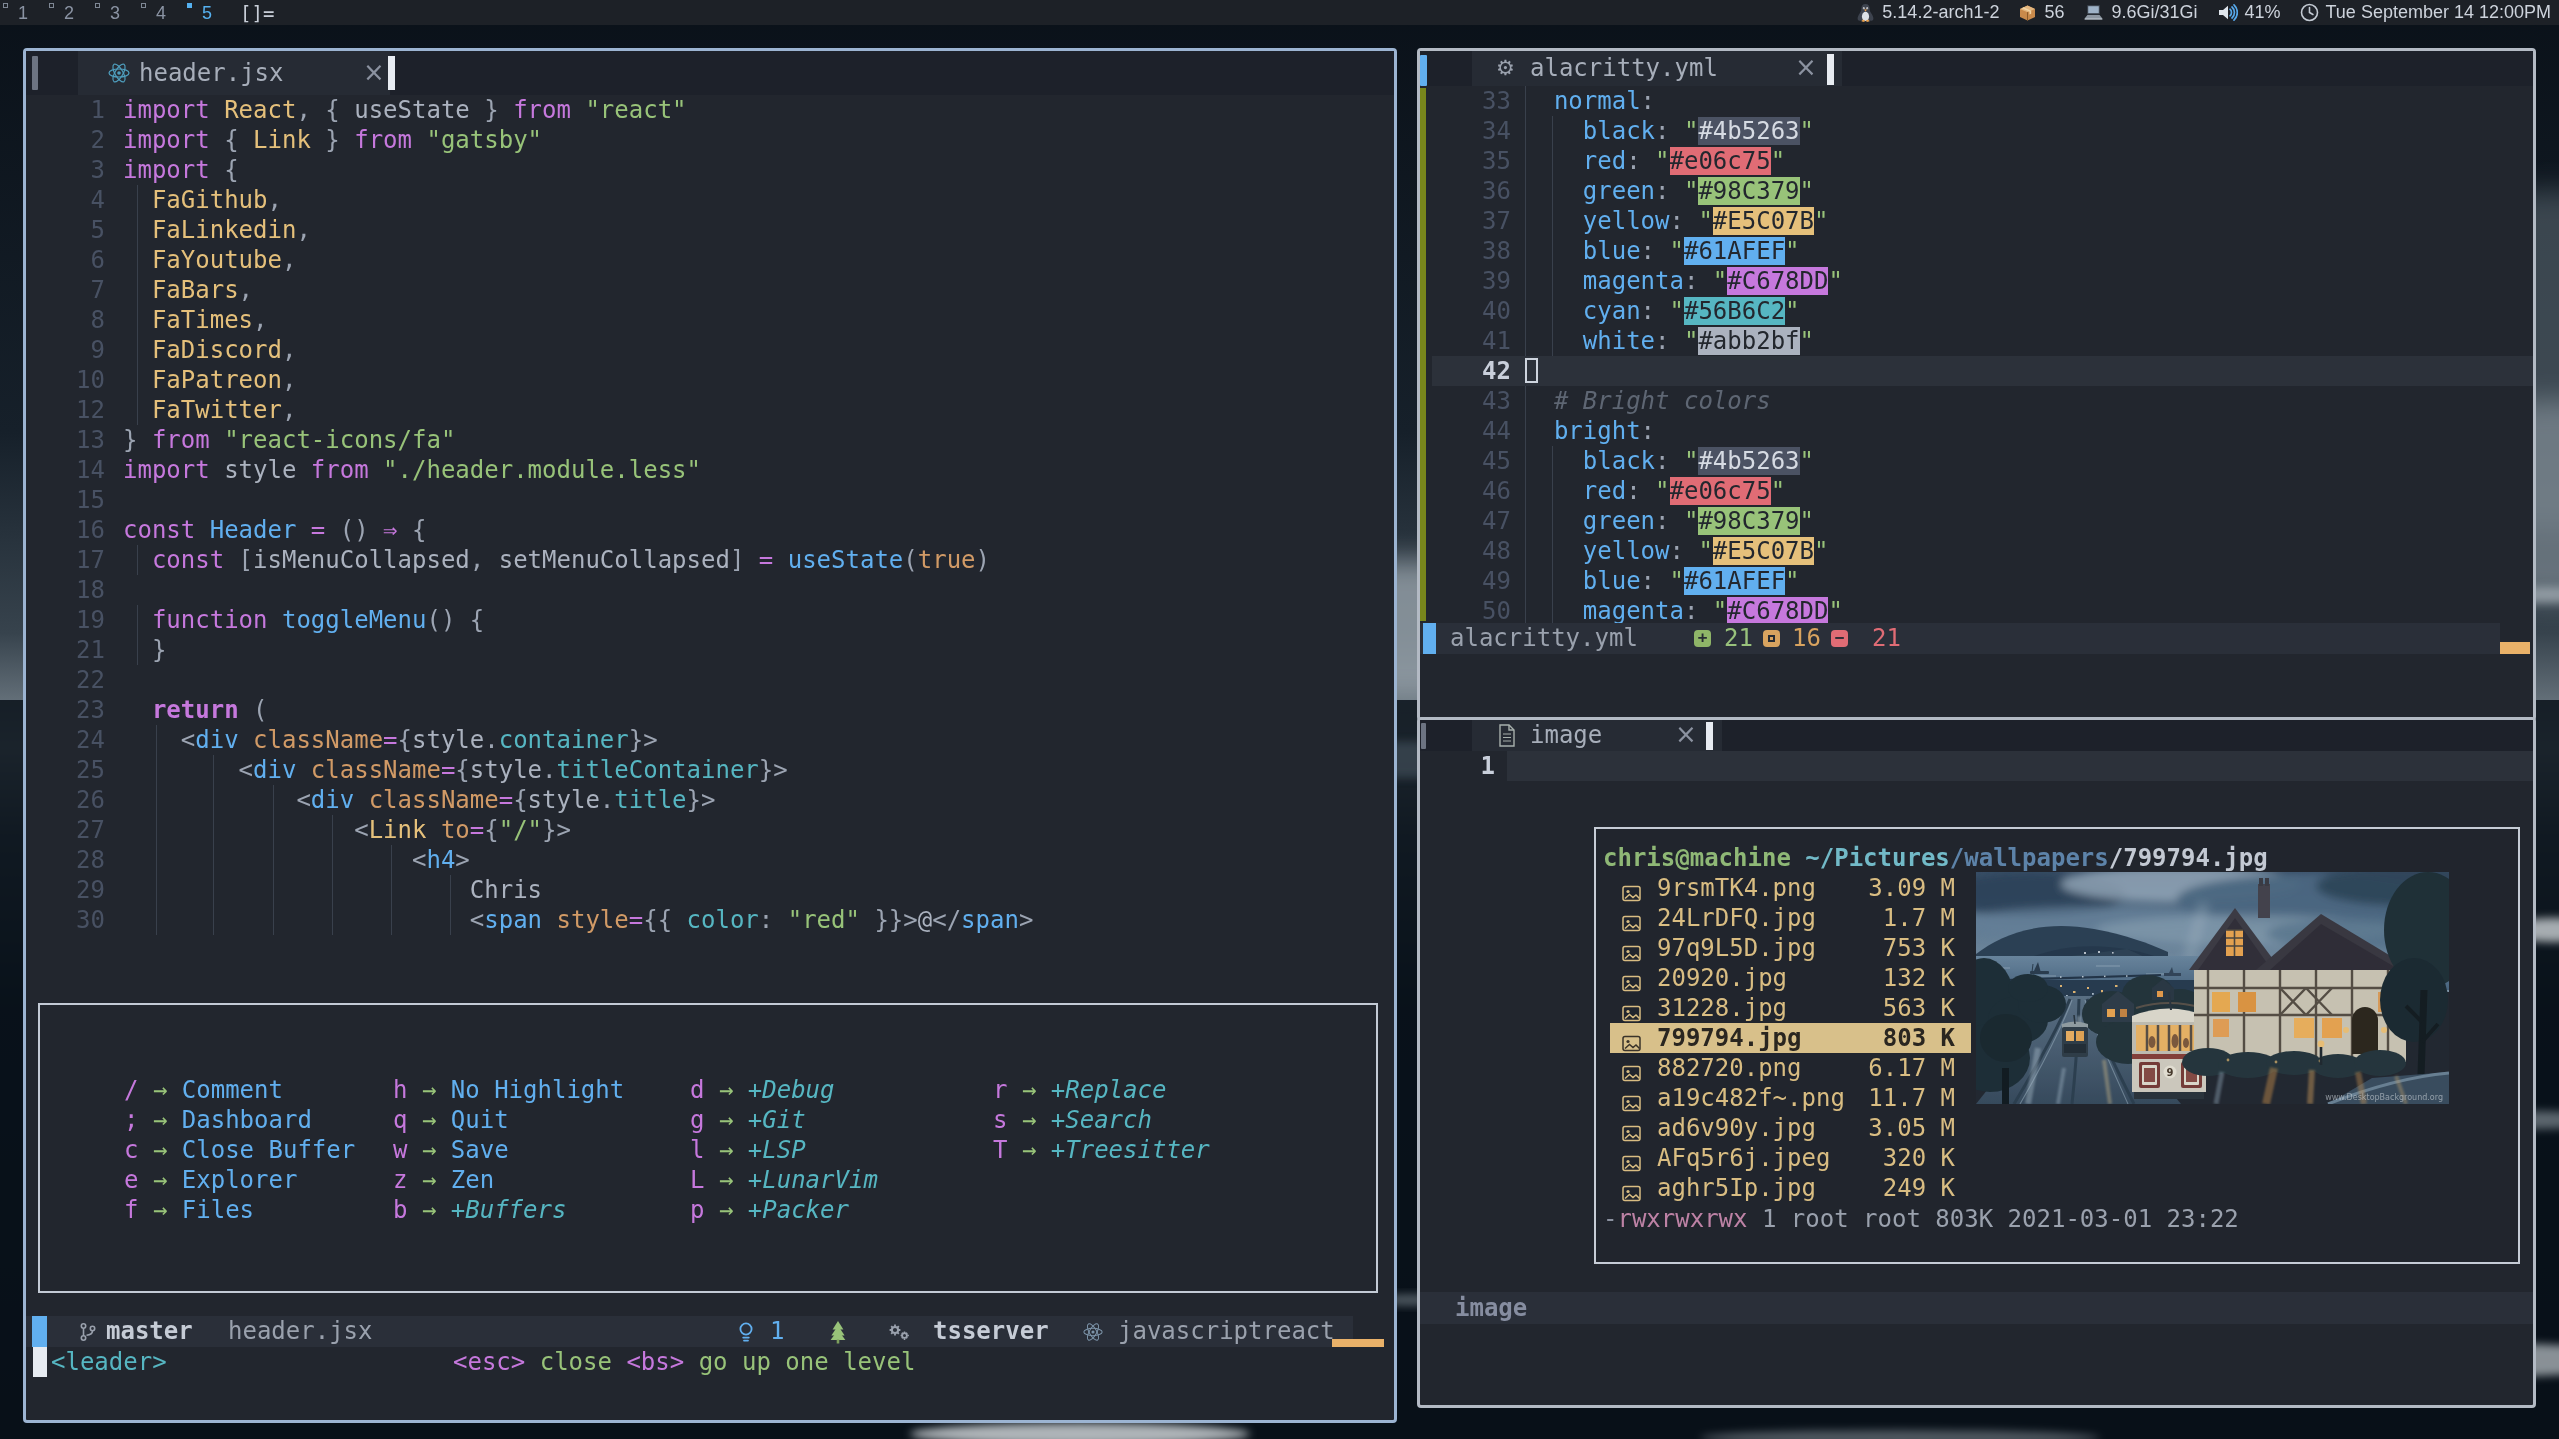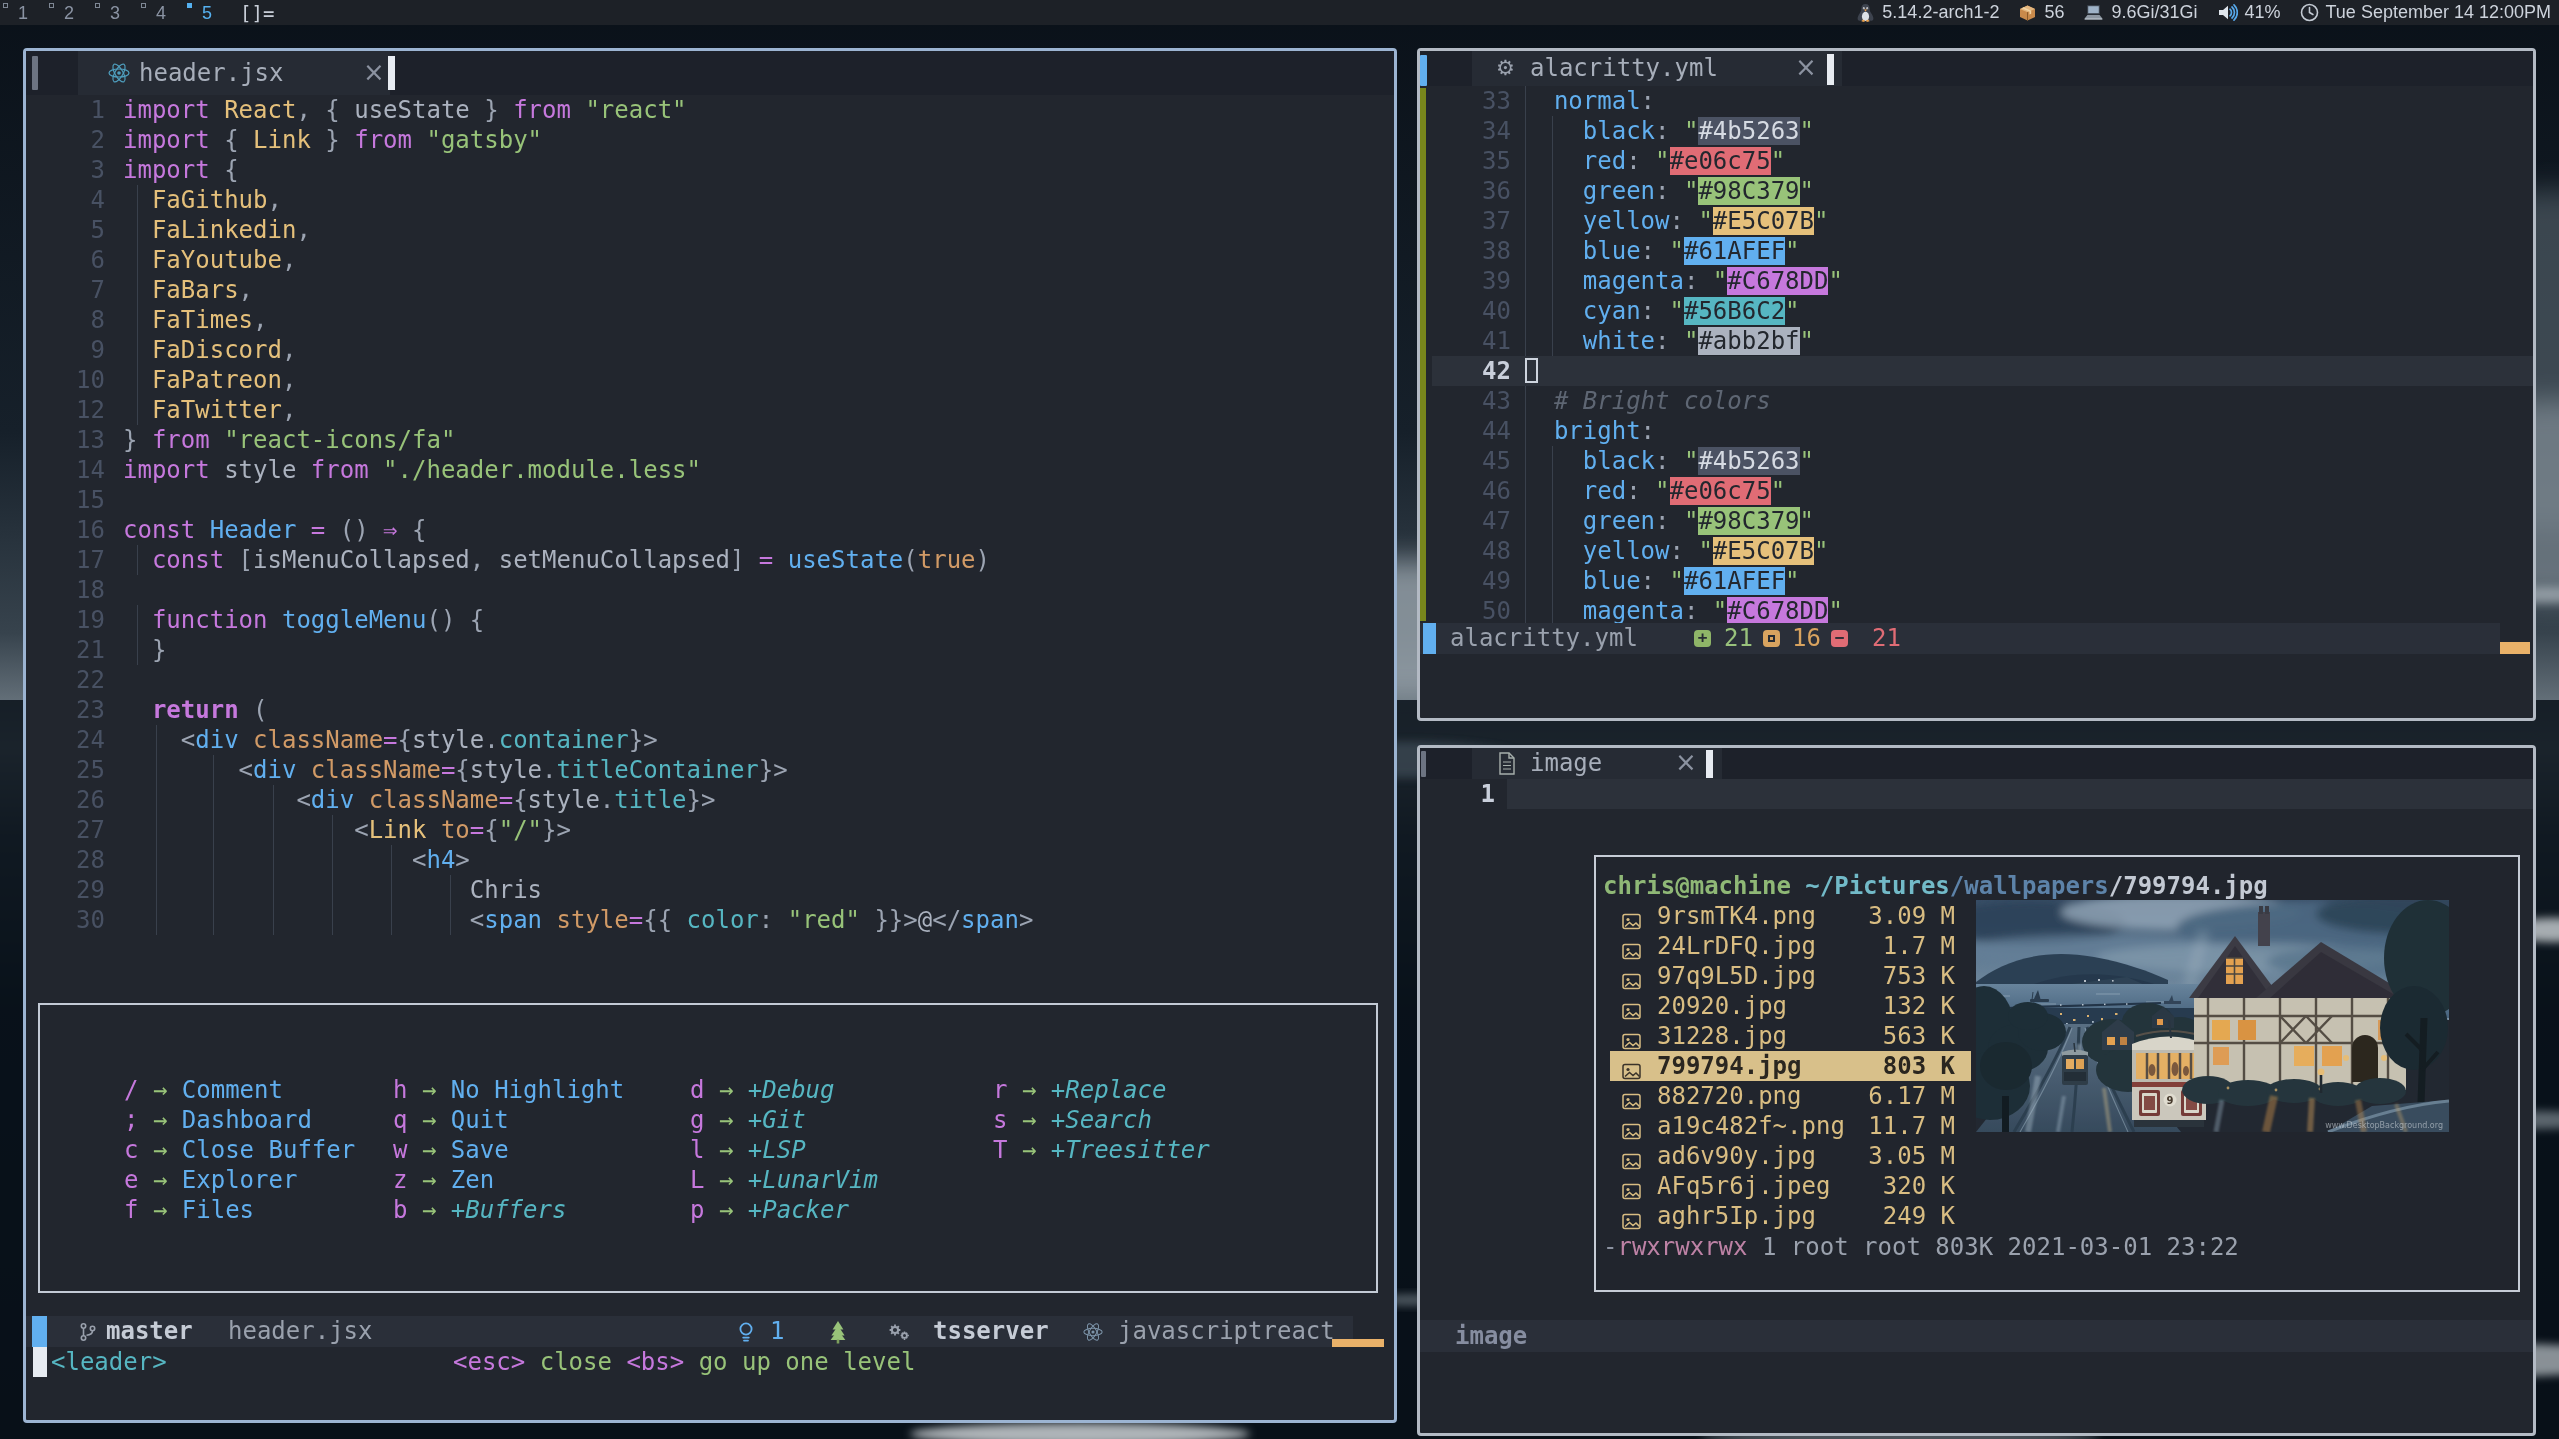--- a/index.html
+++ b/index.html
@@ -582,21 +582,21 @@
       <span class="slitem" style="left:304px; color:#99c27c;">21</span>
       <span class="slicon" style="left:343px; top:7px;"><span class="gsbox" style="background:#d8a35f;"><span class="insq"></span></span></span>
       <span class="slitem" style="left:372px; color:#d8a35f;">16</span>
       <span class="slicon" style="left:411px; top:7px;"><span class="gsbox" style="background:#e06c75;"><i>−</i></span></span>
       <span class="slitem" style="left:452px; color:#e06c75;">21</span>
       <div class="orangedash" style="right:3px; bottom:0; width:30px; height:12px;"></div>
     </div>
   </div>
 </div>
 
-<div id="win-img" class="win" style="left:1417px; top:745px; width:1119px; height:691px;">
+<div id="win-img" class="win" style="left:1417px; top:717px; width:1119px; height:691px;">
   <div class="inner">
     <div class="tabline" style="height:31px;">
       <div class="tabactive" style="left:52px; width:250px;"></div>
       <div class="tabind" style="left:1px; top:3px; height:26px; width:5px; background:#6d7482;"></div>
       <span class="tabicon" style="left:76px; top:3px;">
         <svg width="22" height="25" viewBox="0 0 22 25" fill="none" stroke="#a7b0ac" stroke-width="1.4">
             <path d="M4 2h9l5 5v16H4z"></path>
             <path d="M13 2v5h5"></path>
             <path d="M7 11h8M7 14.5h8M7 18h8" stroke-width="1.2"></path>
           </svg>

